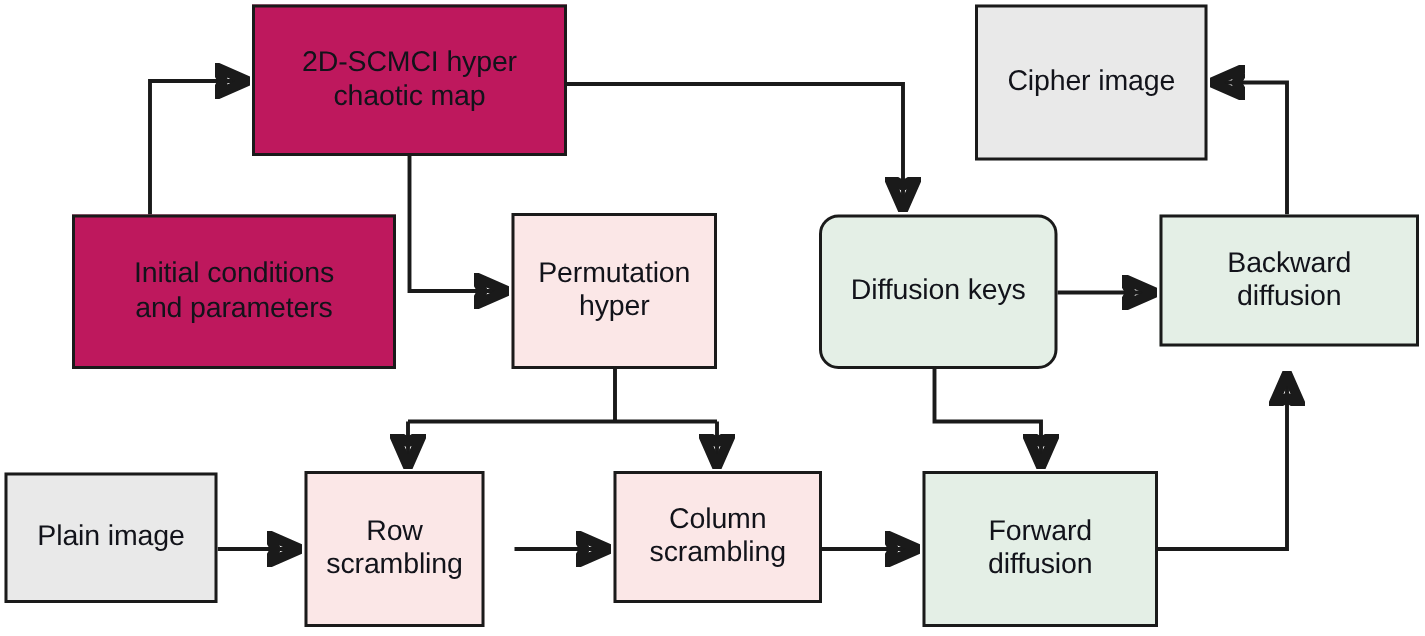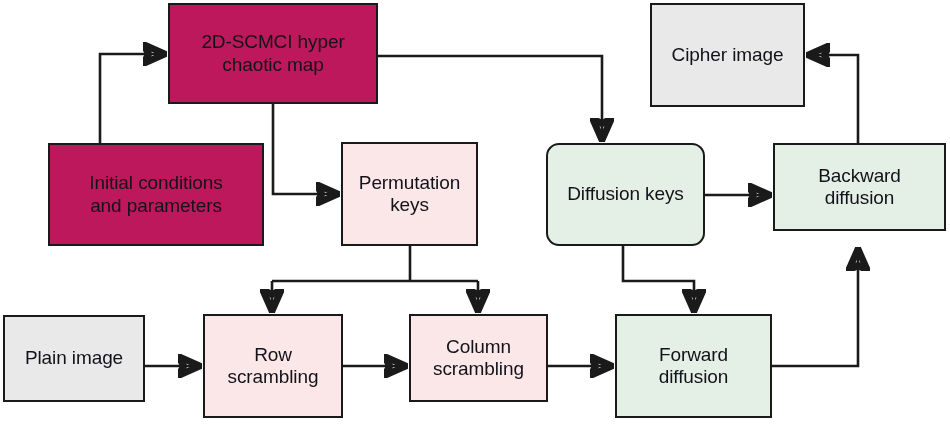--- a/index.html
+++ b/index.html
@@ -90,32 +90,32 @@
     <path d="M858,143 L858,55 L810,55" marker-end="url(#arrow)"></path>
   </svg>
 
   <div class="node fill-yellow" style="left:168px; top:3px; width:210px; height:101px;">2D-SCMCI hyper
 chaotic map</div>
 
   <div class="node fill-yellow" style="left:3px; top:143px; width:216px; height:103px;margin-left:45px;">Initial conditions
 and parameters</div>
 
   <div class="node fill-pink" style="left:341px; top:142px; width:137px; height:104px;">Permutation
-keys</div>
+hyper</div>
 
   <div class="node fill-green" style="left:546px; top:143px; width:159px; height:103px;border-radius:13px;">Diffusion keys</div>
 
   <div class="node fill-grey" style="left:650px; top:3px; width:155px; height:104px;">Cipher image</div>
 
   <div class="node fill-green" style="left:773px; top:143px; width:173px; height:88px;">Backward
 diffusion</div>
 
   <div class="node fill-grey" style="left:3px; top:315px; width:142px; height:87px;">Plain image</div>
 
-  <div class="node fill-pink" style="left:203px; top:314px; width:140px; height:104px;">Row
+  <div class="node fill-pink" style="left:203px; top:314px; width:120px; height:104px;">Row
 scrambling</div>
 
   <div class="node fill-pink" style="left:409px; top:314px; width:139px; height:88px;">Column
 scrambling</div>
 
   <div class="node fill-green" style="left:615px; top:314px; width:157px; height:104px;">Forward
 diffusion</div>
 
 </div>
 

